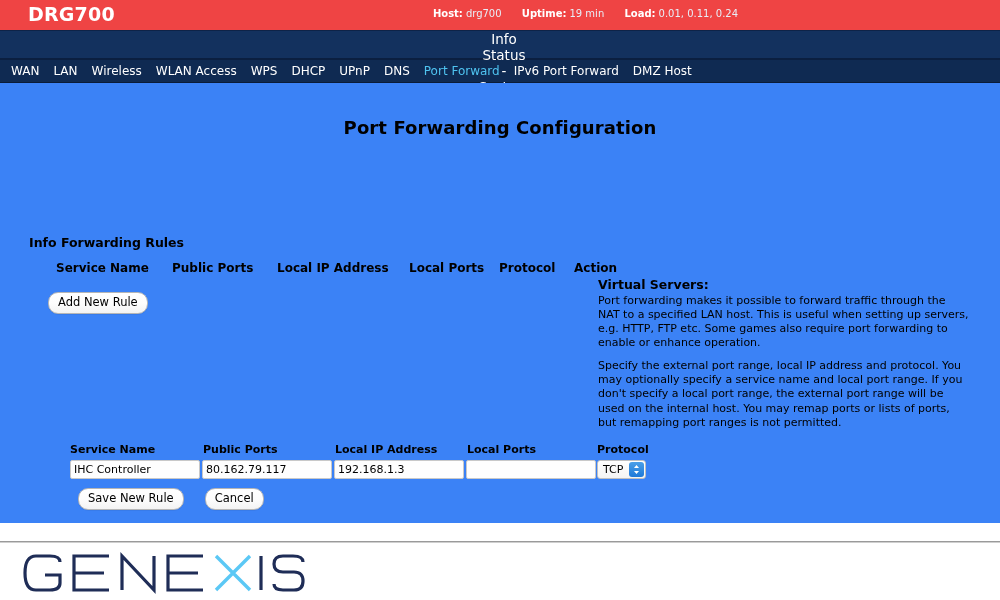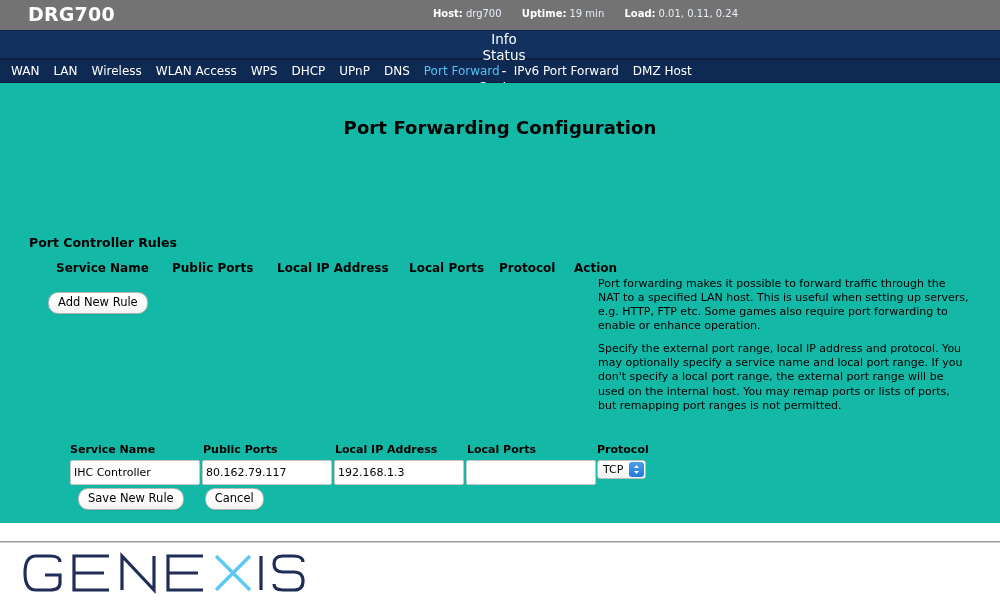--- a/index.html
+++ b/index.html
@@ -10,21 +10,21 @@
     width: 1000px;
     height: 600px;
     background: #ffffff;
     font-family: "DejaVu Sans", "Liberation Sans", sans-serif;
     overflow: hidden;
     position: relative;
   }
 
   
   .topbar {
-    background: #737373;
+    background: #ef4444;
     height: 30px;
     position: relative;
     border-bottom: 1px solid #0d2348;
   }
   .brand {
     position: absolute;
     left: 28px;
     top: 3px;
     color: #ffffff;
     font-size: 19px;
@@ -92,21 +92,21 @@
     white-space: nowrap;
   }
   .subnav a.active {
     color: #4fc3f0;
   }
 
   
   .content {
     position: relative;
     height: 440px;
-    background: #14b8a6;
+    background: #3b82f6;
   }
   .page-title {
     text-align: center;
     font-size: 18px;
     font-weight: bold;
     color: #000000;
     margin: 0;
     padding-top: 34px;
     letter-spacing: 0.1px;
   }
@@ -204,21 +204,21 @@
   .fl-proto   { left: 527px; }
 
   .form-fields {
     position: relative;
     height: 22px;
     margin-top: 2px;
   }
   .form-fields input[type="text"] {
     position: absolute;
     top: 0;
-    height: 25px;
+    height: 19px;
     border: 1px solid #c8c8c8;
     border-radius: 2px;
     background: #fefefe;
     font-family: "DejaVu Sans", "Liberation Sans", sans-serif;
     font-size: 11px;
     color: #000000;
     padding: 0 3px;
     outline: none;
     box-sizing: border-box;
   }
@@ -324,34 +324,35 @@
   <a href="#">DNS</a>
   <a href="#" class="active">Port Forward</a>
   <a href="#">IPv6 Port Forward</a>
   <a href="#">DMZ Host</a>
 </div>
 
 <div class="content">
 
   <h1 class="page-title">Port Forwarding Configuration</h1>
 
-  <div class="section-title">Port Controller Rules</div>
+  <div class="section-title">Info Forwarding Rules</div>
 
   <div class="rules-head">
     <span class="rh-service">Service Name</span>
     <span class="rh-public">Public Ports</span>
     <span class="rh-localip">Local IP Address</span>
     <span class="rh-ports">Local Ports</span>
     <span class="rh-proto">Protocol</span>
     <span class="rh-action">Action</span>
   </div>
 
   <button class="btn add-rule-btn">Add New Rule</button>
 
   <div class="help">
+    <h3>Virtual Servers:</h3>
     <p>Port forwarding makes it possible to forward traffic through the NAT to a specified LAN host. This is useful when setting up servers, e.g. HTTP, FTP etc. Some games also require port forwarding to enable or enhance operation.</p>
     <p>Specify the external port range, local IP address and protocol. You may optionally specify a service name and local port range. If you don't specify a local port range, the external port range will be used on the internal host. You may remap ports or lists of ports, but remapping port ranges is not permitted.</p>
   </div>
 
   <div class="form-area">
     <div class="form-labels">
       <span class="fl-service">Service Name</span>
       <span class="fl-public">Public Ports</span>
       <span class="fl-localip">Local IP Address</span>
       <span class="fl-ports">Local Ports</span>

